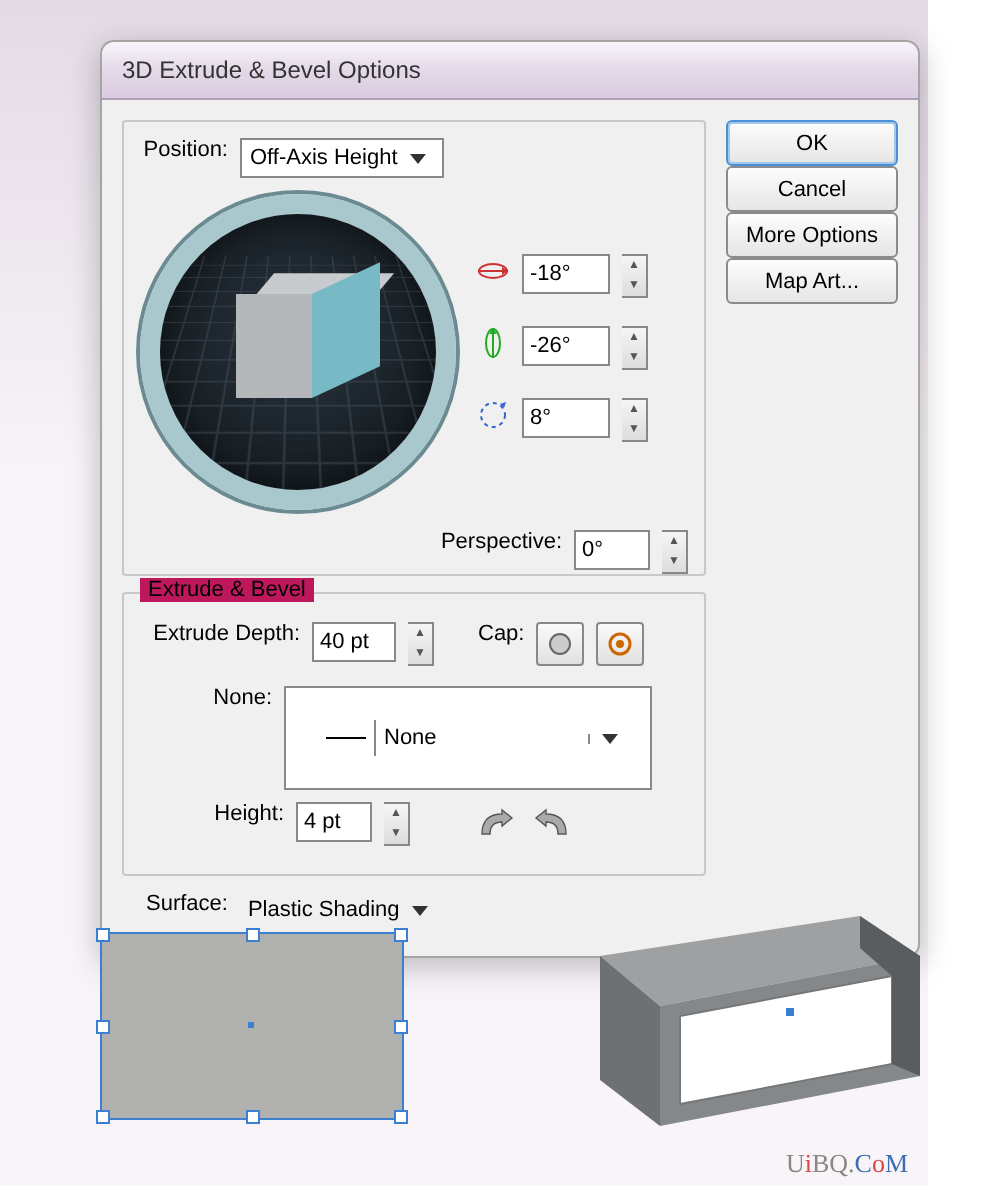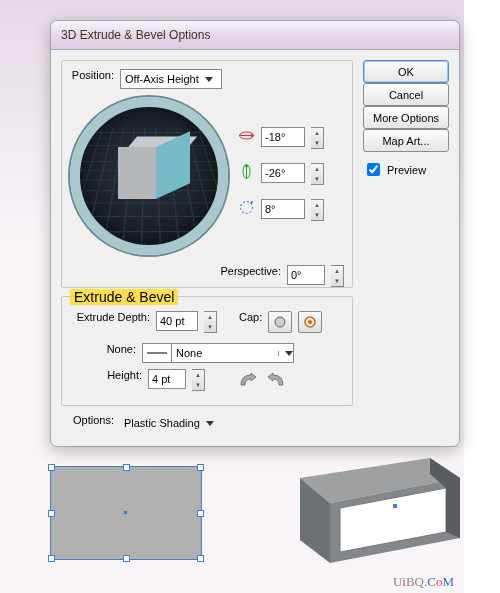--- a/index.html
+++ b/index.html
@@ -5,21 +5,21 @@
 body{margin:0;font-family:'Segoe UI',Tahoma,sans-serif;font-size:11px;background:#fff;width:500px;height:593px;position:relative;color:#000}
 .canvas-area{position:absolute;top:0;left:0;width:464px;height:593px;background:#f5f0f5;background:linear-gradient(180deg,#e4dae6 0%,#f8f4f8 40%,#f8f4f8 100%)}
 .dialog{position:absolute;top:20px;left:50px;width:408px;background:#f0f0f0;border:1px solid #a5a5a5;box-shadow:0 4px 16px rgba(0,0,0,0.25);border-radius:7px}
 .titlebar{height:28px;background:linear-gradient(180deg,#f9f5fb 0%,#e4d9e8 50%,#d9cce0 100%);border-bottom:1px solid #b09fb6;border-radius:7px 7px 0 0;display:flex;align-items:center;padding-left:10px;font-size:12px;color:#333}
 .content{padding:10px;display:flex;gap:10px}
 .left-col{flex:1}
 .right-col{width:86px;display:flex;flex-direction:column;gap:0}
 .btn{height:21px;background:linear-gradient(180deg,#fdfdfd,#e5e5e5);border:1px solid #8b8b8b;border-radius:3px;font-size:11px;display:flex;align-items:center;justify-content:center;cursor:pointer}
 .btn.default{border:1px solid #4a90d9;box-shadow:0 0 0 1px #a3c7e8 inset}
 .section{border:1px solid #c8c8c8;border-radius:2px;padding:8px;margin-bottom:8px;position:relative}
-.section-label{position:absolute;top:-8px;left:8px;background:#fde047;padding:0 4px;font-size:14px}
+.section-label{position:absolute;top:-8px;left:8px;background:#be185d;padding:0 4px;font-size:11px}
 .row{display:flex;gap:6px;margin-bottom:4px}
 .lbl{text-align:right;display:inline-block}
 .dropdown{display:inline-flex;align-items:center;height:18px;border:1px solid #888;background:#fff;padding:0 4px;font-size:11px;position:relative}
 .dropdown-arrow{margin-left:6px;width:0;height:0;border-left:4px solid transparent;border-right:4px solid transparent;border-top:5px solid #333}
 .preview-circle{width:138px;height:138px;border-radius:50%;background:radial-gradient(circle at 50% 45%,#2a3540 0%,#1a2228 55%,#0e1418 100%);border:10px solid #a8c8cd;box-shadow:0 0 0 2px #6b8a91,inset 0 0 15px rgba(0,0,0,0.5);position:relative;margin:4px 0}
 .grid-overlay{position:absolute;inset:0;border-radius:50%;overflow:hidden;opacity:0.4}
 .grid-overlay::before{content:"";position:absolute;inset:-20px;background:repeating-linear-gradient(0deg,transparent 0,transparent 13px,#4a5560 13px,#4a5560 14px),repeating-linear-gradient(90deg,transparent 0,transparent 13px,#4a5560 13px,#4a5560 14px);transform:perspective(200px) rotateX(45deg)}
 .cube{position:absolute;left:38px;top:30px;width:60px;height:70px}
 .cube-top{position:absolute;width:60px;height:28px;background:#c8cbcd;transform:skewX(-40deg) scaleY(0.6);top:-6px;left:12px}
 .cube-front{position:absolute;width:38px;height:52px;background:#b4b8ba;top:10px;left:0}
@@ -133,21 +133,21 @@
               </div>
             <div class="cap-btn">
                 <svg width="14" height="14" viewBox="0 0 14 14">
                   <circle cx="7" cy="7" r="5" fill="none" stroke="#c60" stroke-width="1.5"></circle>
                   <circle cx="7" cy="7" r="2" fill="#c60"></circle>
                 </svg>
               </div>
           </div>
           <div class="row" style="margin-top:10px;margin-left:30px">
             <span class="lbl" style="width:34px">None:</span>
-            <div class="dropdown" style="width:150px;padding:0">
+            <div class="dropdown" style="width:150px;padding:16px">
               <span style="width:28px;height:18px;border-right:1px solid #888;display:flex;align-items:center;justify-content:center">
                   <svg width="20" height="8">
                     <line x1="0" y1="4" x2="20" y2="4" stroke="#000"></line>
                   </svg>
                 </span>
               <span style="padding:0 4px;flex:1">None</span>
               <span style="width:14px;border-left:1px solid #888;display:flex;align-items:center;justify-content:center">
                   <span class="dropdown-arrow"></span>
                 </span>
             </div>
@@ -167,36 +167,32 @@
               </div>
             <div class="cap-btn" style="border:none;background:none">
                 <svg width="18" height="16" viewBox="0 0 18 16">
                   <path d="M16 14 Q16 4 6 4 L6 2 L1 6 L6 10 L6 8 Q12 8 12 14 Z" fill="#aaa" stroke="#555" stroke-width="0.7"></path>
                 </svg>
               </div>
           </div>
         </div>
 
         <div class="row" style="margin-left:12px">
-          <span>Options:</span>
+          <span>Surface:</span>
           <div class="dropdown" style="border:none;background:none">
             <span>Plastic Shading</span>
             <span class="dropdown-arrow"></span>
           </div>
         </div>
       </div>
       <div class="right-col">
         <div class="btn default">OK</div>
         <div class="btn">Cancel</div>
         <div class="btn">More Options</div>
         <div class="btn">Map Art...</div>
-        <div class="preview-row">
-          <input type="checkbox" checked="" style="">
-          <span>Preview</span>
-        </div>
       </div>
     </div>
   </div>
 
   <div class="bottom-shapes">
     <div class="rect2d">
       <div class="handle" style="left:-3px;top:-3px"></div>
       <div class="handle" style="right:-3px;top:-3px"></div>
       <div class="handle" style="left:-3px;bottom:-3px"></div>
       <div class="handle" style="right:-3px;bottom:-3px"></div>

